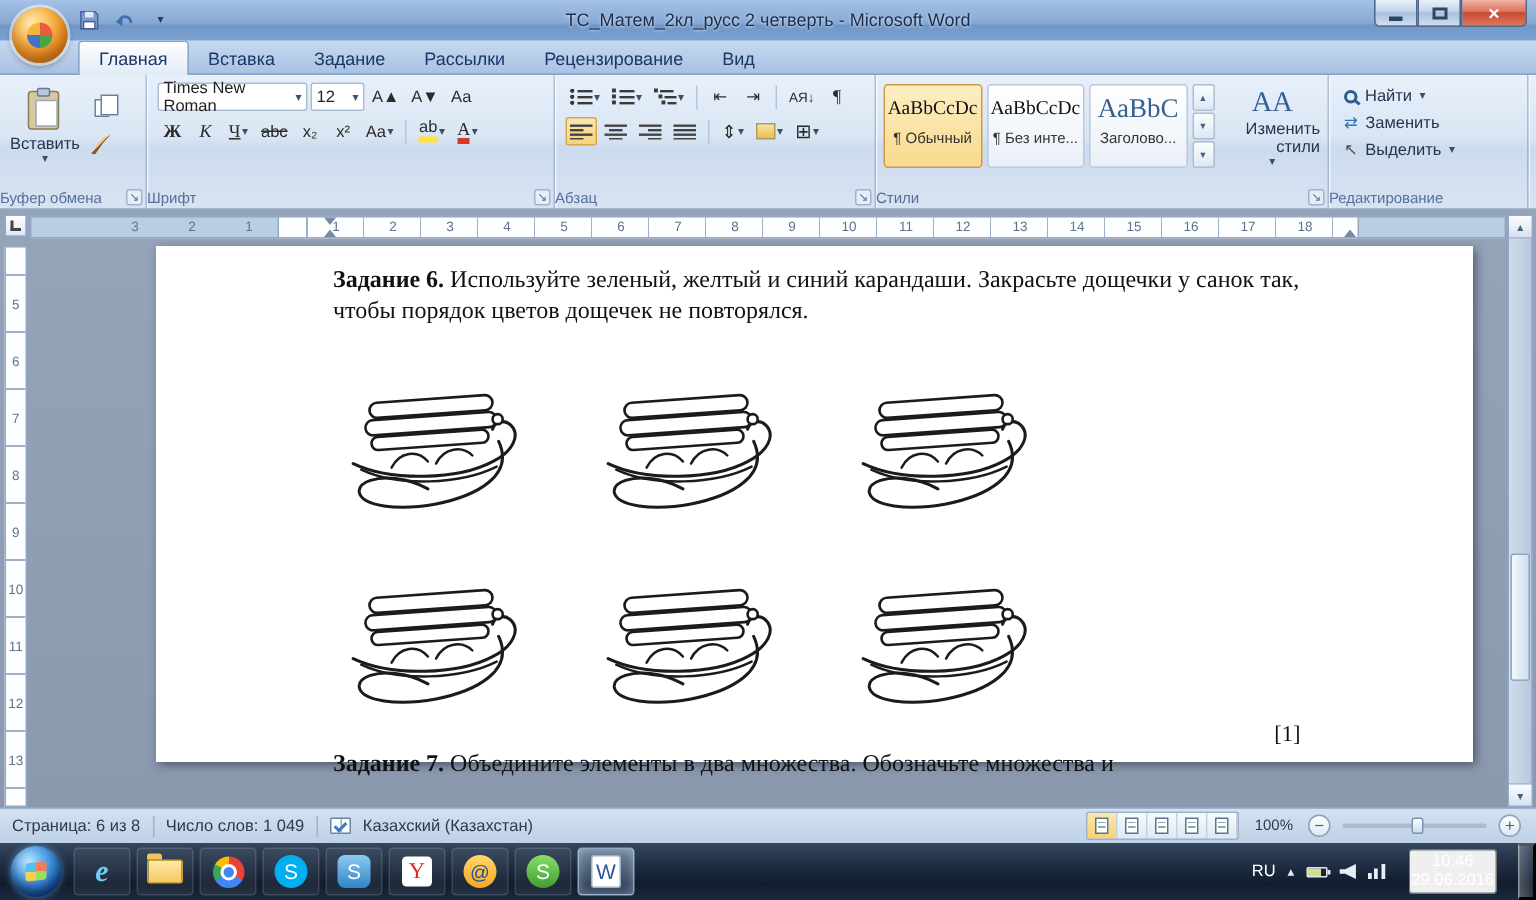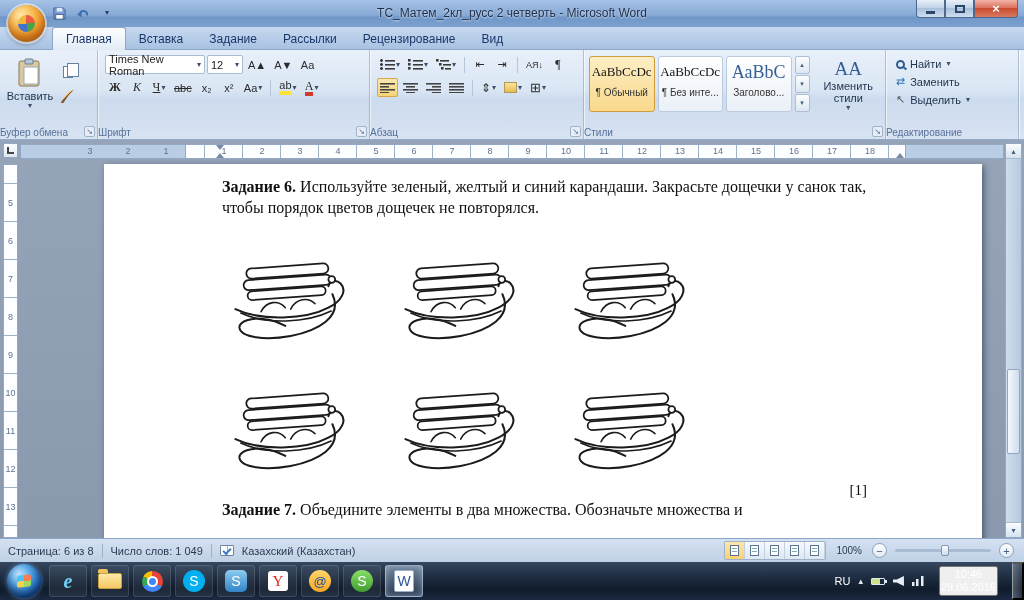--- a/index.html
+++ b/index.html
@@ -108,21 +108,21 @@
   .style-item{width:66px;height:56px;border:1px solid #bccadd;border-radius:3px;text-align:center;padding-top:8px;
     background:linear-gradient(#ffffff,#eaf0f8)}
   .style-item.selected{border-color:#d09c3e;background:linear-gradient(#fdeec4,#f9d98c)}
   .sprev{font-family:"Liberation Serif",serif;font-size:13px;color:#111;line-height:14px;white-space:nowrap}
   .style-item.h1 .sprev{color:#365f91;font-weight:normal;font-size:18px}
   .sname{font-size:10px;color:#333;margin-top:8px;white-space:nowrap;overflow:hidden}
   .styles-scroll{display:flex;flex-direction:column;gap:1px}
   .sscr{width:15px;height:18px;border:1px solid #aebed4;border-radius:2px;font-size:7px;color:#44607e;
     background:linear-gradient(#fbfdfe,#dde7f2);display:flex;align-items:center;justify-content:center;padding:0}
   .change-styles{width:64px;display:flex;flex-direction:column;align-items:center;margin-left:4px;padding-top:2px;
-    font-size:11px;color:#24364f;text-align:center;background:transparent;border:0}
+    font-size:11px;color:#24364f;text-align:right;background:transparent;border:0}
   .cs-icon{font-family:"Liberation Serif",serif;font-size:19px;color:#365f91;line-height:22px}
   .cs-label{line-height:12px}
 
   .g-edit{width:133px;display:flex;flex-direction:column;gap:5px;padding:8px 0 16px 10px}
   .erow{display:flex;align-items:center;gap:5px;font-size:11px;color:#24364f;background:transparent;border:0}
   .ic-find{width:9px;height:9px;border:2px solid #2f5c8e;border-radius:50%;position:relative}
   .ic-find::after{content:"";position:absolute;width:5px;height:2px;background:#2f5c8e;transform:rotate(40deg);right:-4px;bottom:-2px}
   .ic-replace{color:#2e74b5;font-size:11px}
   .ic-select{color:#555;font-size:11px}
 
@@ -141,21 +141,21 @@
   .ind-first{left:30px;top:0;border-top:5px solid #7a8aa2}
   .ind-left{left:30px;bottom:0;border-bottom:5px solid #7a8aa2}
   .ind-right{right:1px;bottom:0;border-bottom:5px solid #7a8aa2}
   .vruler{position:absolute;left:3px;top:164px;width:15px;height:374px;z-index:5;
     background-color:#fdfeff;border:1px solid #93a8c6;display:flex;flex-direction:column;padding-top:19px;
     background-image:repeating-linear-gradient(180deg,transparent 0 18px,#9db1c9 18px 19px,transparent 19px 38px)}
   .vnum{flex:0 0 38px;height:38px;font-size:9px;color:#5f7390;display:flex;align-items:center;justify-content:center}
 
   
   .docbg{position:absolute;left:0;top:140px;right:0;height:398px;background:linear-gradient(#95a4b8,#8a99ad)}
-  .page{position:absolute;left:104px;top:164px;width:878px;height:436px;background:#fff;
+  .page{position:absolute;left:104px;top:164px;width:878px;height:344px;background:#fff;
     box-shadow:2px 2px 6px rgba(25,35,55,.55);padding:12px 115px 0 118px;
     font-family:"Liberation Serif",serif;font-size:16px;color:#111}
   .t6,.t7{line-height:21px}
   .bold{font-weight:bold}
   .sleds{margin-top:40px;margin-left:4px;display:grid;grid-template-columns:repeat(3,128px);column-gap:42px;row-gap:40px}
   .sled{width:128px;height:90px}
   .footnote{text-align:right;margin-top:4px;font-size:15px}
   .scrollv{position:absolute;left:1005px;top:143px;width:17px;height:395px;z-index:5;
     background:linear-gradient(90deg,#cfdcec,#b8c9de);border:1px solid #93a8c6}
   .sarrow{height:15px;display:flex;align-items:center;justify-content:center;font-size:8px;color:#44607e;

